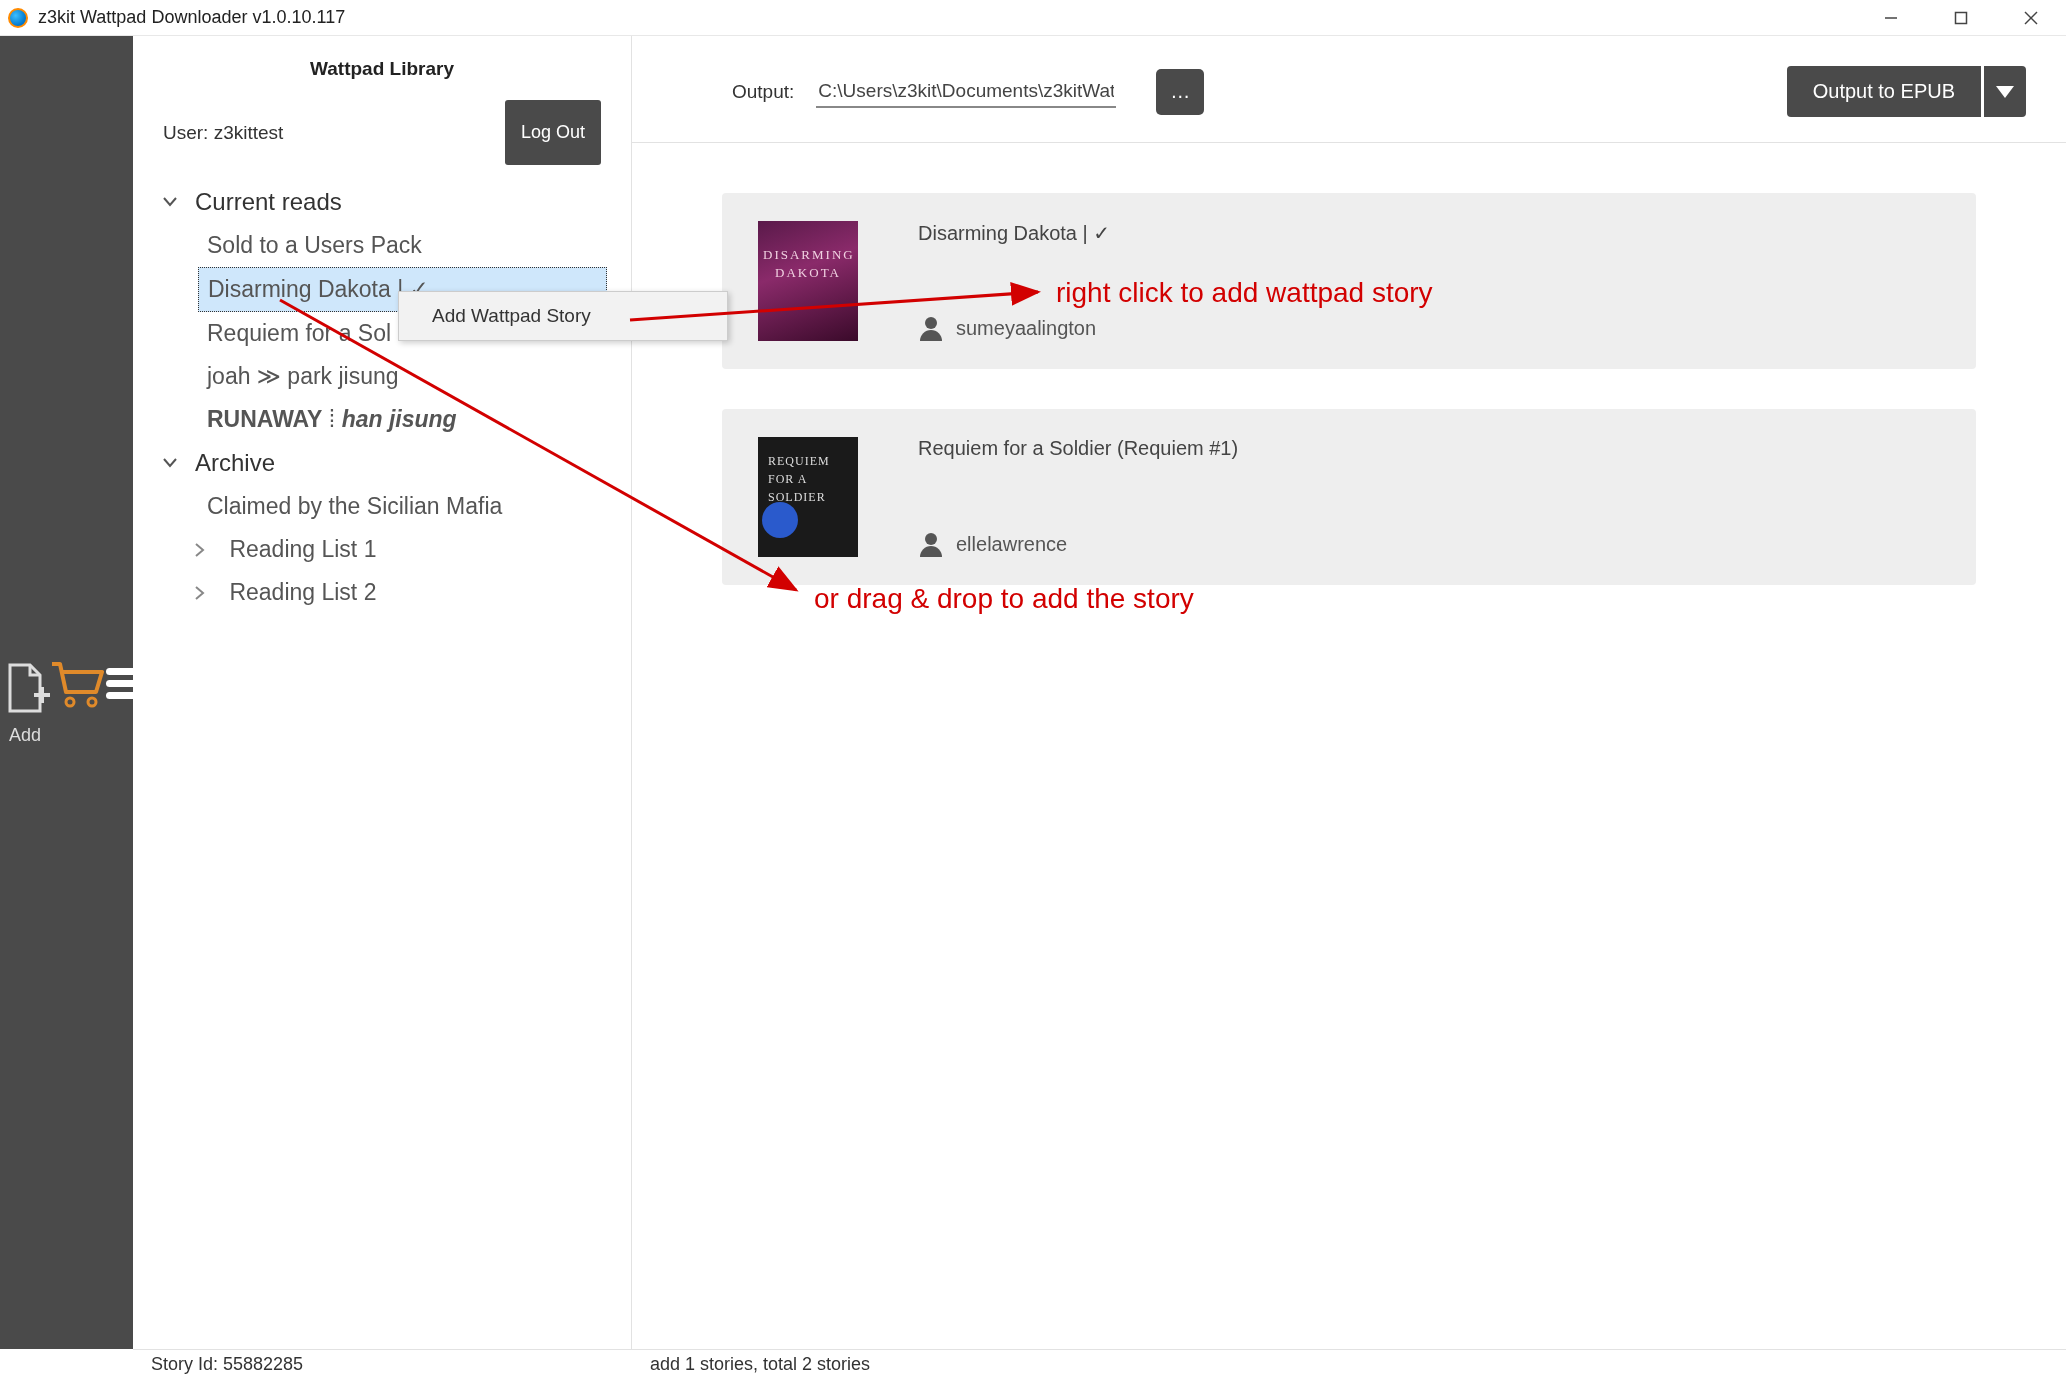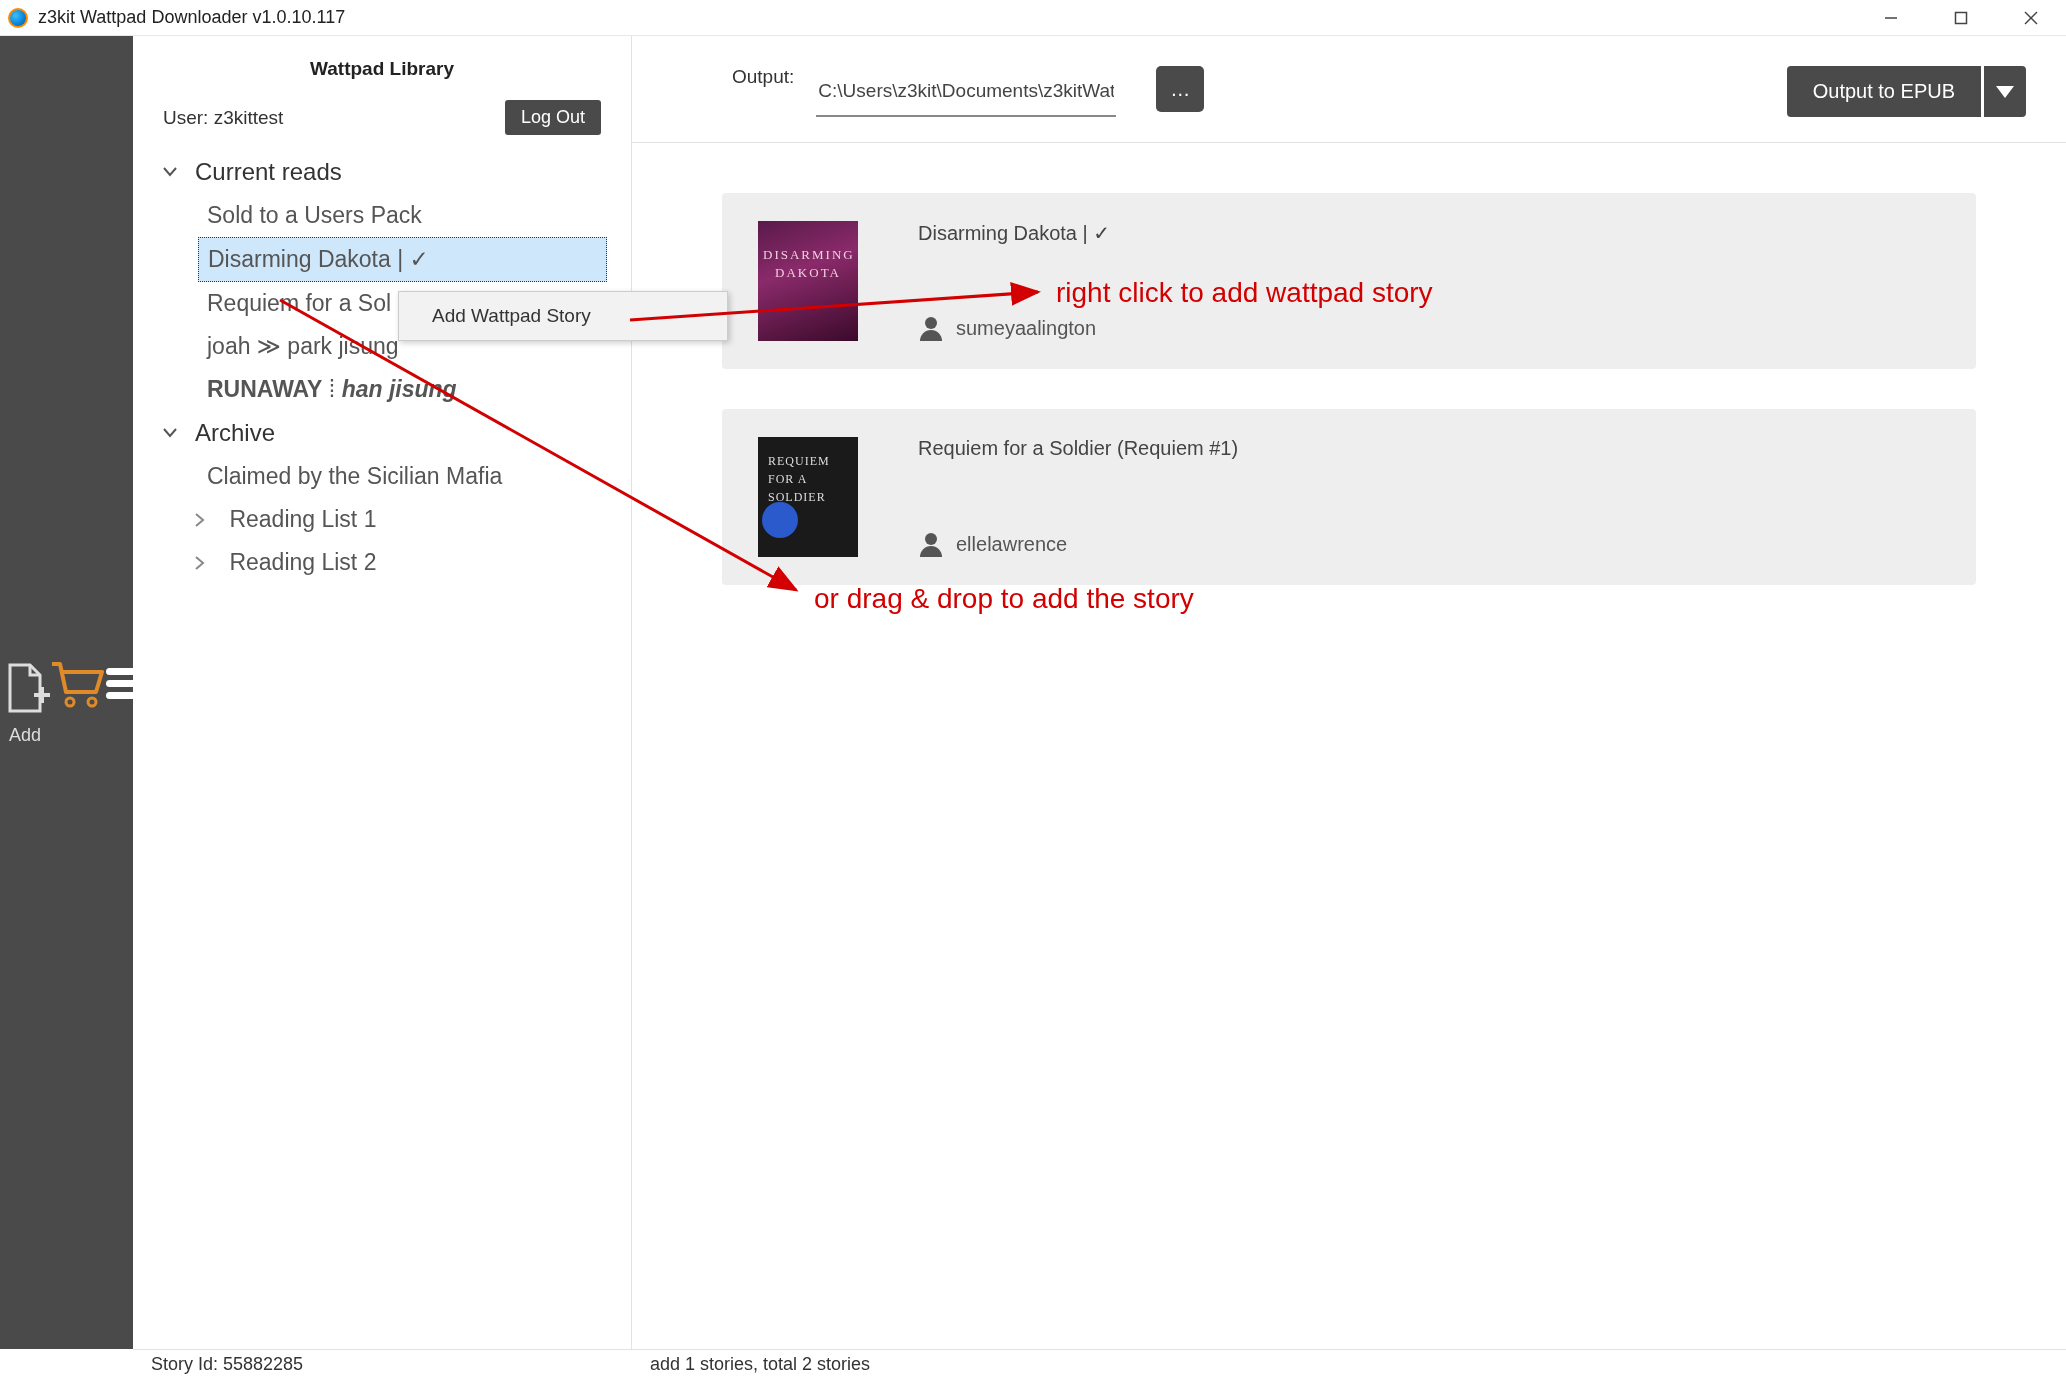--- a/index.html
+++ b/index.html
@@ -100,21 +100,21 @@
 .user-label {
   font-size: 19px;
   color: #333;
 }
 .logout-btn {
   margin-left: auto;
   background: #4a4a4a;
   color: #fff;
   border: none;
   border-radius: 3px;
-  padding: 7px 16px;
+  padding: 22px 16px;
   font-size: 18px;
   cursor: pointer;
 }
 .tree {
   padding: 0 10px 0 10px;
   font-size: 22px;
   color: #333;
 }
 .tree-section {
   display: flex;
@@ -169,20 +169,21 @@
 }
 
 
 .main {
   flex: 1;
   display: flex;
   flex-direction: column;
 }
 .topbar {
   display: flex;
+  align-items: center;
   padding: 30px 40px 25px 100px;
   border-bottom: 1px solid #e2e2e2;
 }
 .output-label {
   font-size: 19px;
   color: #333;
   margin-right: 22px;
 }
 .output-path {
   border: none;

